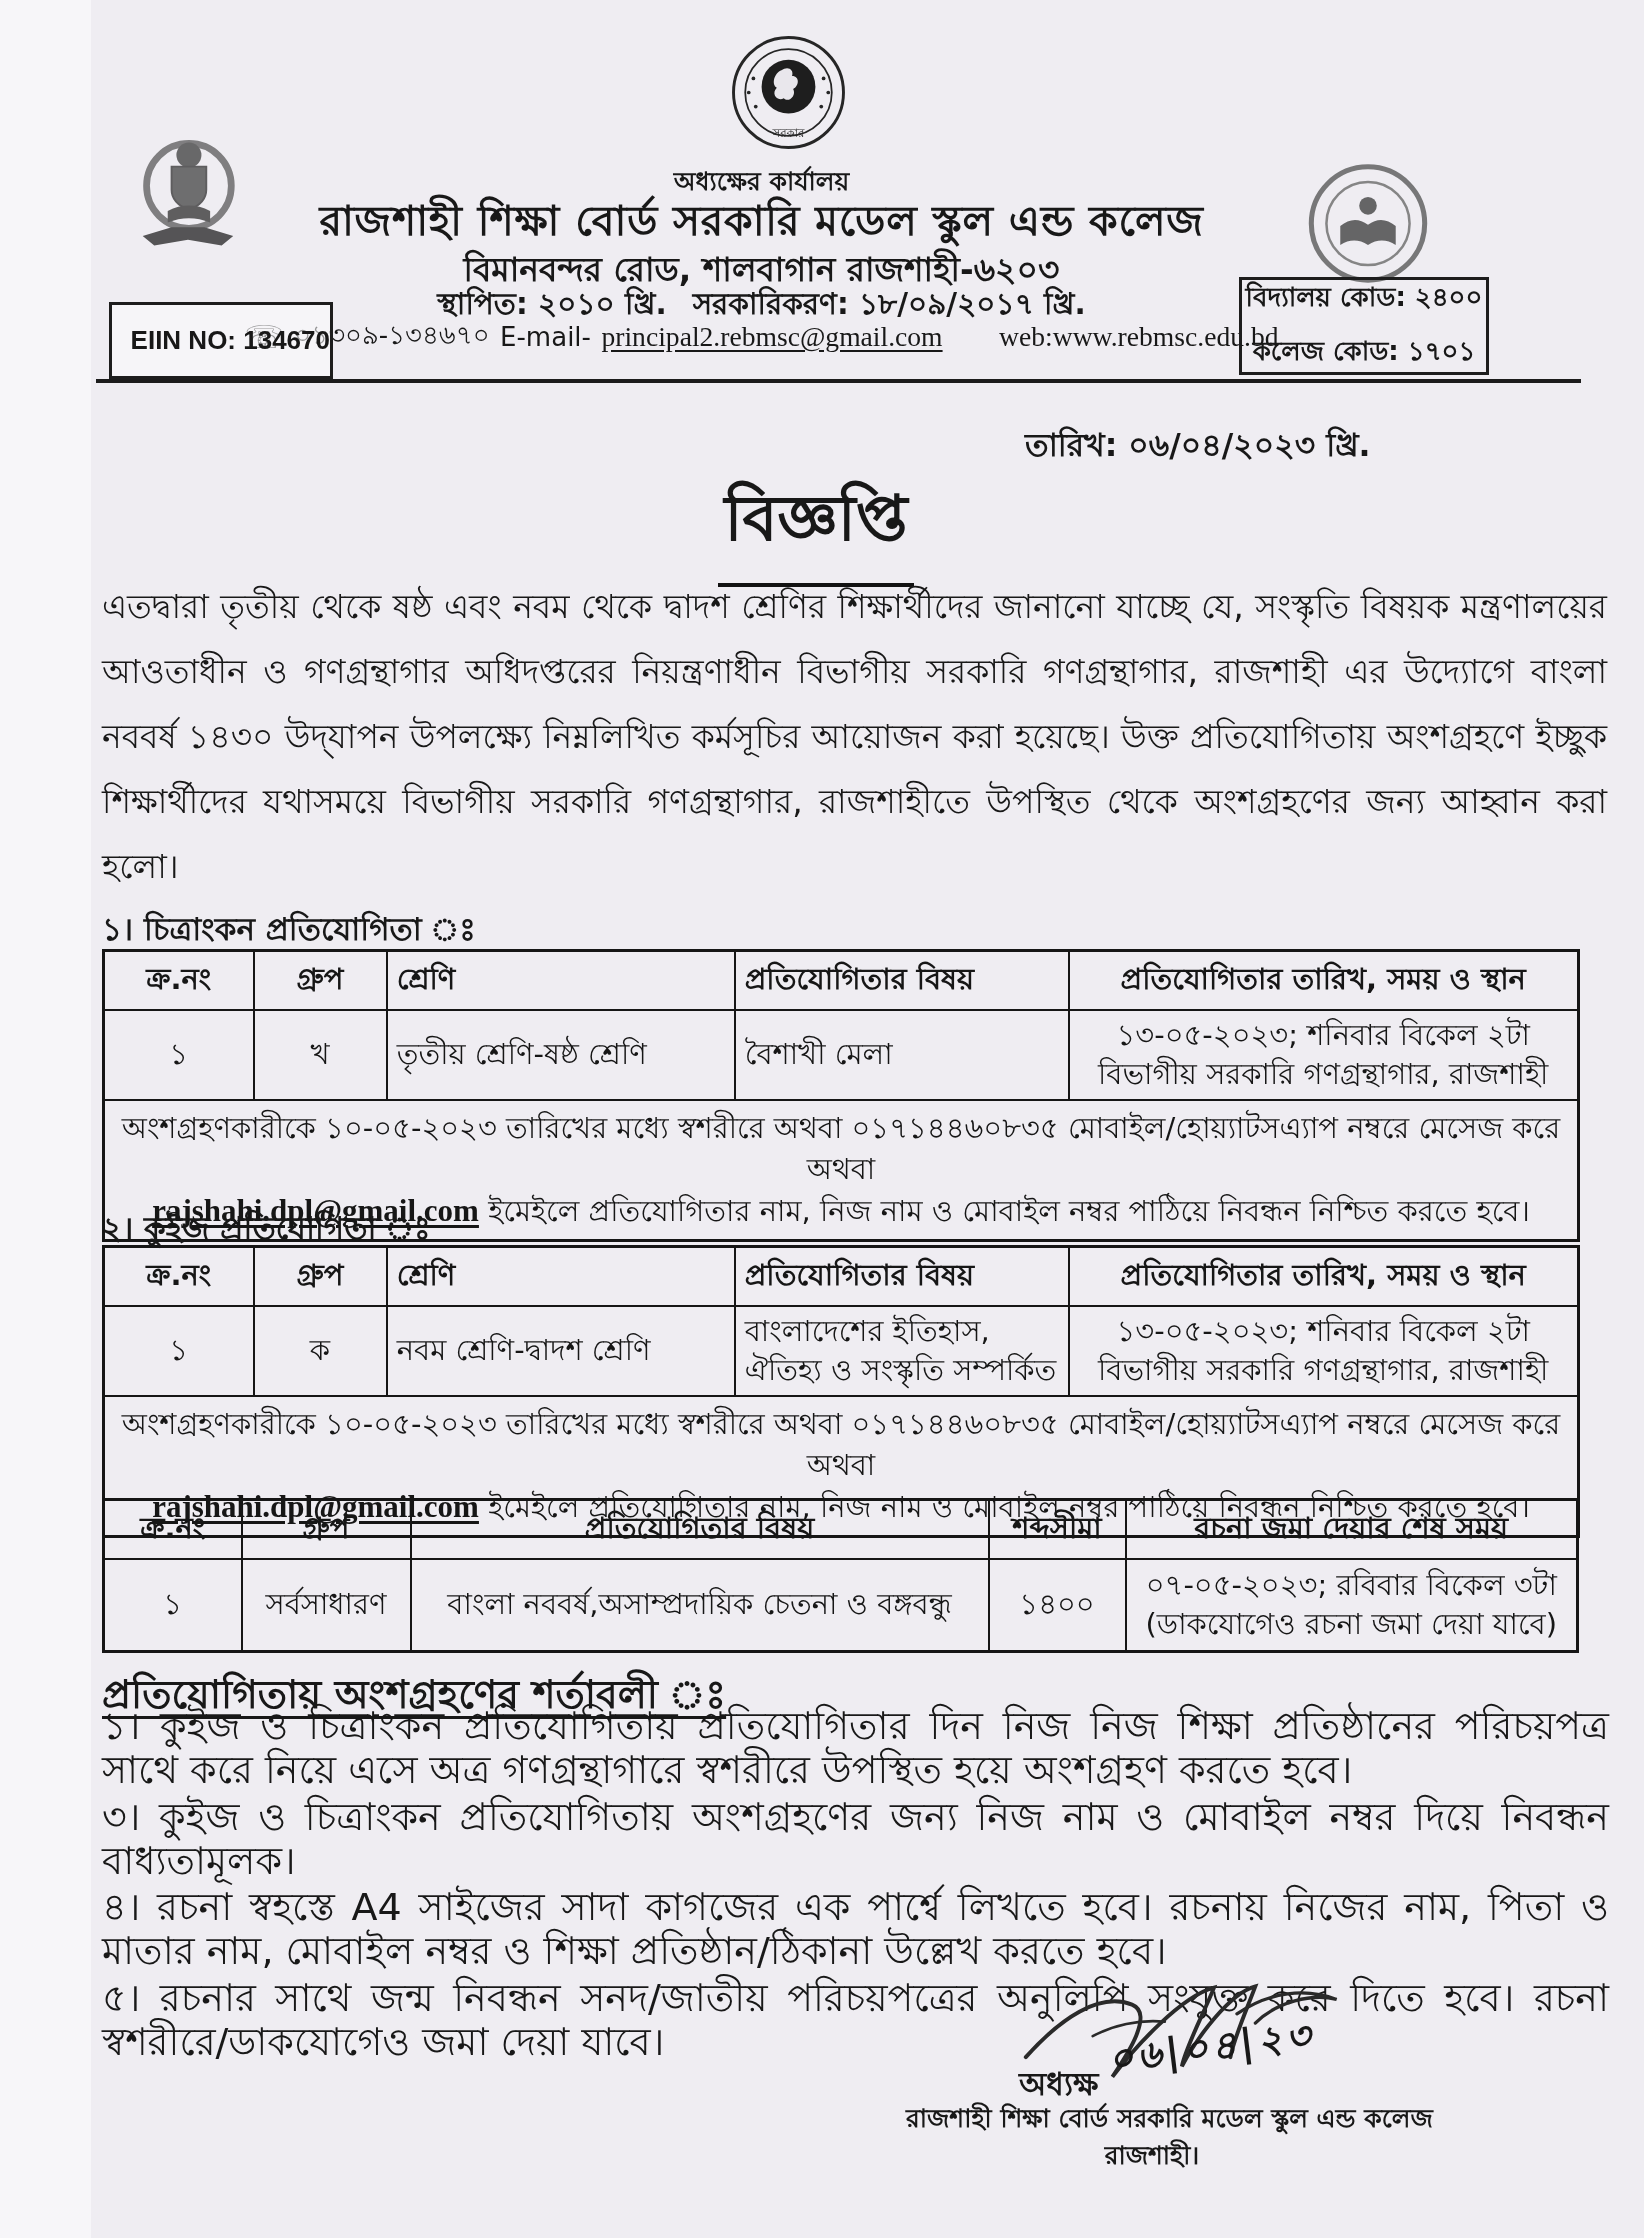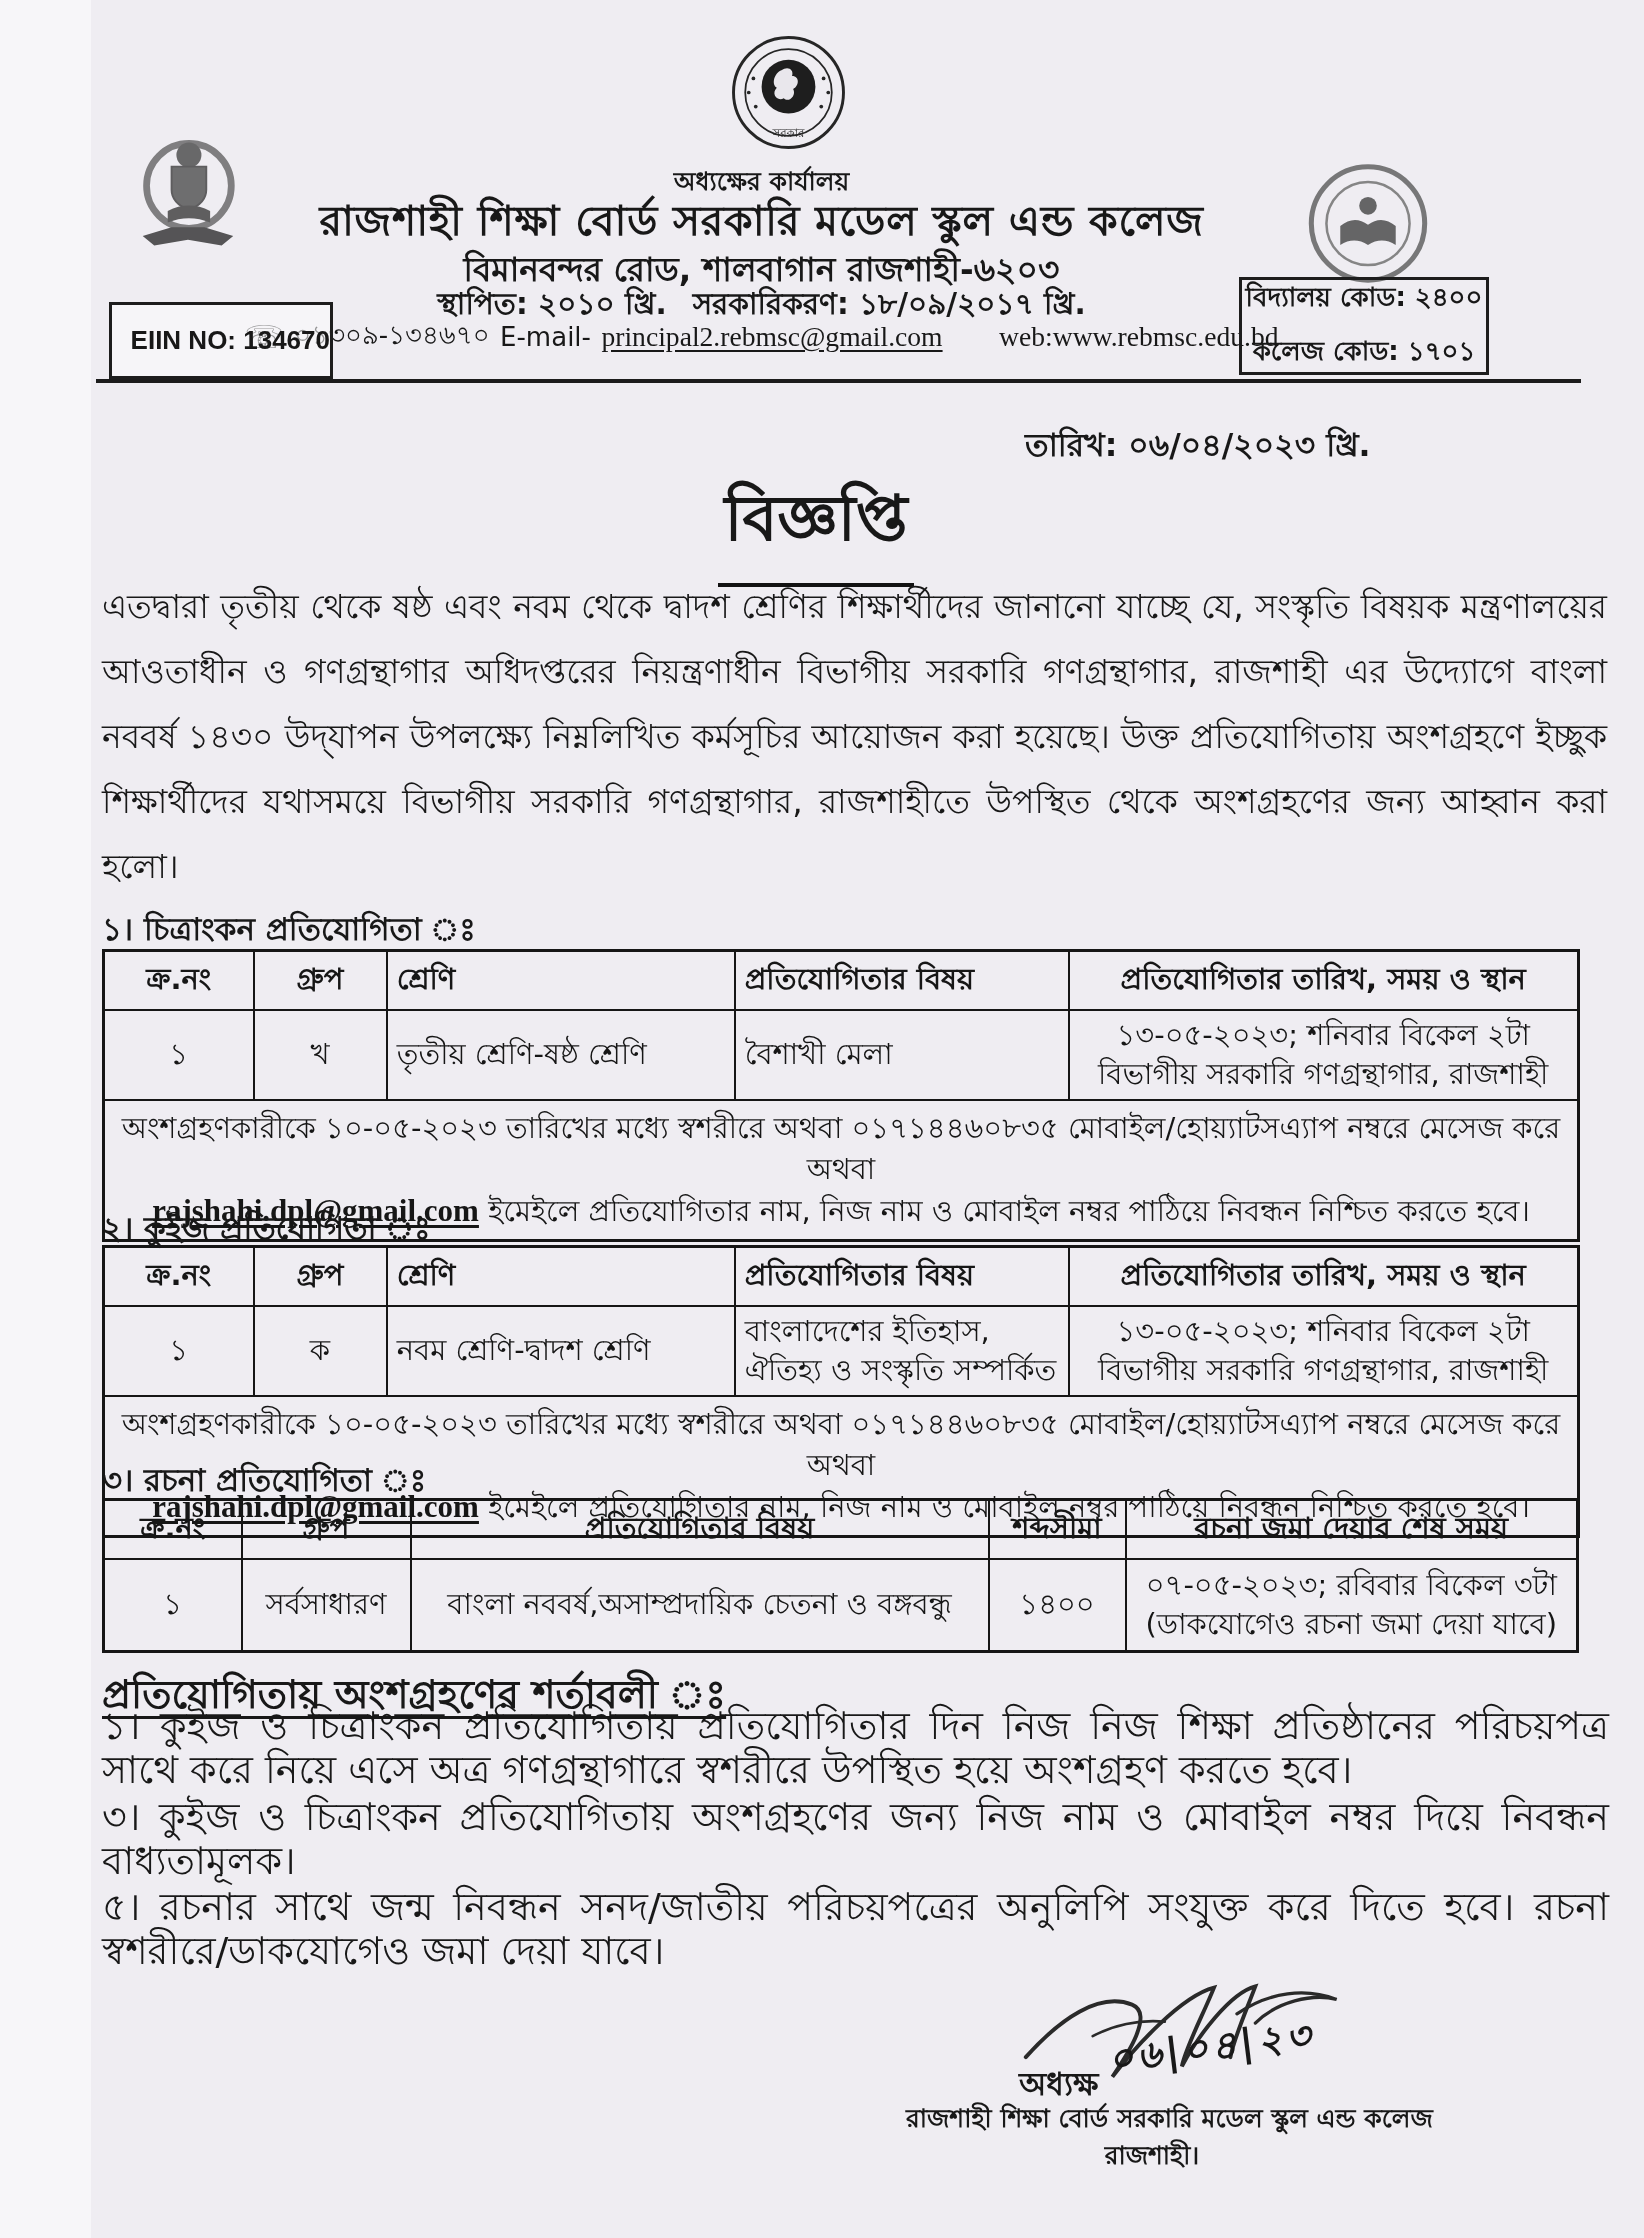--- a/index.html
+++ b/index.html
@@ -214,21 +214,20 @@
         <div>অংশগ্রহণকারীকে ১০-০৫-২০২৩ তারিখের মধ্যে স্বশরীরে অথবা ০১৭১৪৪৬০৮৩৫ মোবাইল/হোয়্যাটসএ্যাপ নম্বরে মেসেজ করে অথবা</div>
         <div>
           <span class="note-email">rajshahi.dpl@gmail.com</span>
           <span>ইমেইলে প্রতিযোগিতার নাম, নিজ নাম ও মোবাইল নম্বর পাঠিয়ে নিবন্ধন নিশ্চিত করতে হবে।</span>
         </div>
       </td>
     </tr>
   </tbody>
     </table>
 
-  <div class="abs sec-heading sec3">৩। রচনা প্রতিযোগিতা ঃ</div>
   <table class="comp t3">
     <colgroup>
         <col style="width:138px">
         <col style="width:169px">
         <col style="width:578px">
         <col style="width:137px">
         <col style="width:452px">
       </colgroup>
     <tbody>
         <tr class="hdr">
@@ -248,20 +247,21 @@
         <div>(ডাকযোগেও রচনা জমা দেয়া যাবে)</div>
       </td>
     </tr>
   </tbody>
     </table>
 
   <div class="abs cond-heading">প্রতিযোগিতায় অংশগ্রহণের শর্তাবলী ঃ</div>
   <div class="abs cond-list">
     <div class="cond-item">১। কুইজ ও চিত্রাংকন প্রতিযোগিতায় প্রতিযোগিতার দিন নিজ নিজ শিক্ষা প্রতিষ্ঠানের পরিচয়পত্র সাথে করে নিয়ে এসে অত্র গণগ্রন্থাগারে স্বশরীরে উপস্থিত হয়ে অংশগ্রহণ করতে হবে।</div>
     <div class="cond-item">৩। কুইজ ও চিত্রাংকন প্রতিযোগিতায় অংশগ্রহণের জন্য নিজ নাম ও মোবাইল নম্বর দিয়ে নিবন্ধন বাধ্যতামূলক।</div>
+    <div class="cond-item">৪। রচনা স্বহস্তে A4 সাইজের সাদা কাগজের এক পার্শ্বে লিখতে হবে। রচনায় নিজের নাম, পিতা ও মাতার নাম, মোবাইল নম্বর ও শিক্ষা প্রতিষ্ঠান/ঠিকানা উল্লেখ করতে হবে।</div>
     <div class="cond-item">৫। রচনার সাথে জন্ম নিবন্ধন সনদ/জাতীয় পরিচয়পত্রের অনুলিপি সংযুক্ত করে দিতে হবে। রচনা স্বশরীরে/ডাকযোগেও জমা দেয়া যাবে।</div>
   </div>
 
   <div class="abs sig-svg">
     <svg viewBox="0 0 520 190" width="341" height="125">
       <path d="M18 128 C70 70 130 28 180 48 C215 62 170 128 150 158 C185 112 255 35 305 22 C290 60 262 112 256 142 C280 96 330 30 368 20 C355 55 335 100 330 128" fill="none" stroke="#2a2a2a" stroke-width="6" stroke-linecap="round"></path>
       <path d="M340 62 C390 28 445 22 492 40 C455 30 400 44 368 76" fill="none" stroke="#2a2a2a" stroke-width="5" stroke-linecap="round"></path>
       <path d="M120 96 C150 80 190 70 230 74" fill="none" stroke="#2a2a2a" stroke-width="4" stroke-linecap="round"></path>
     </svg>
   </div>

